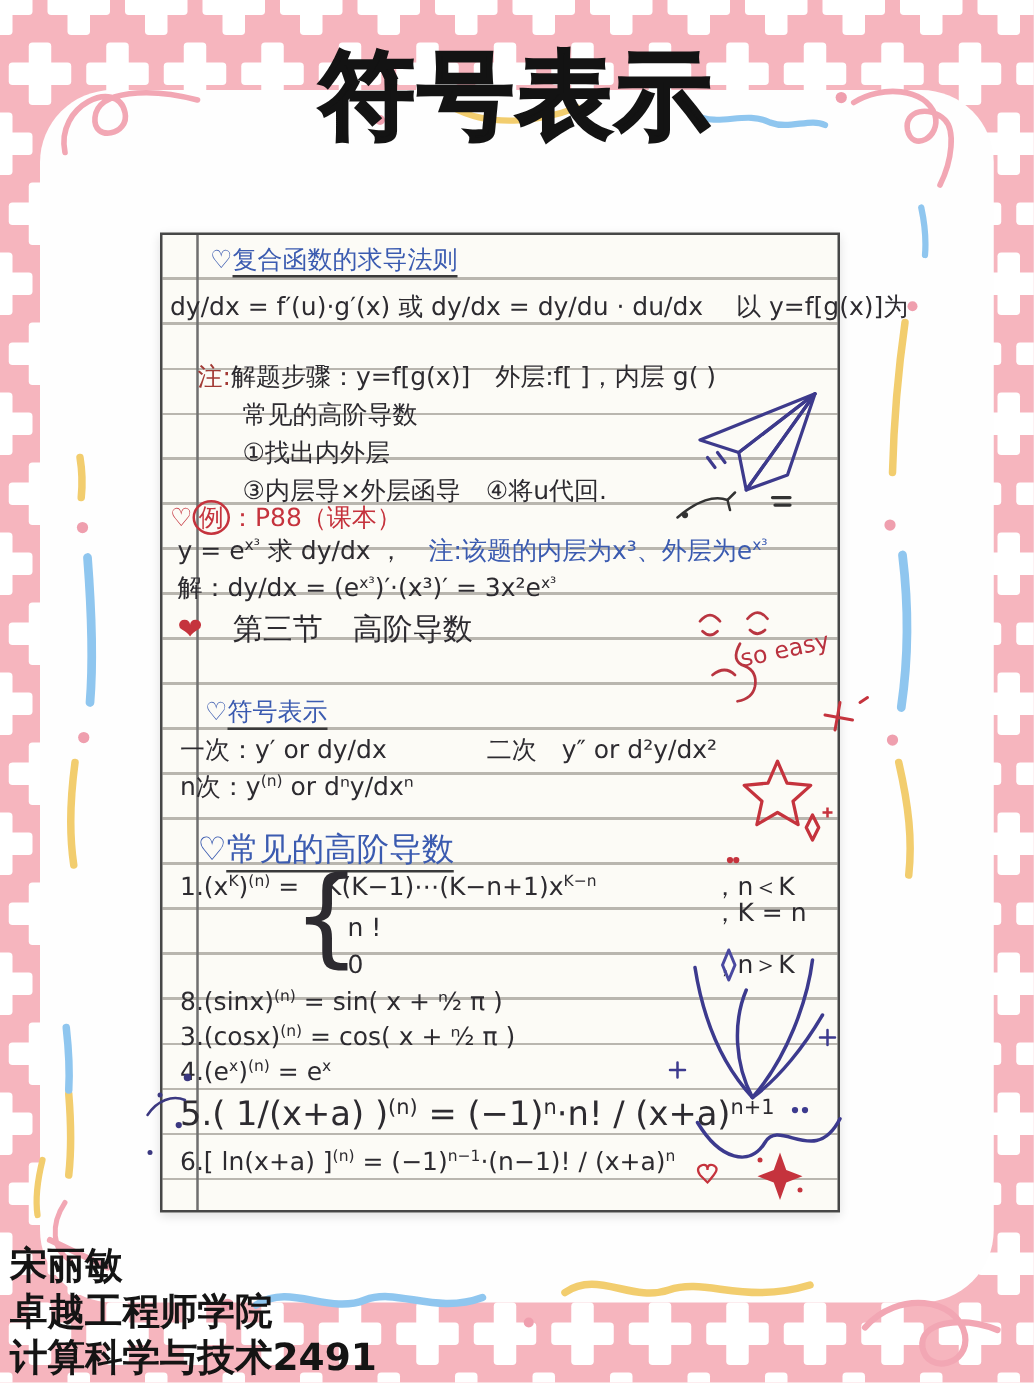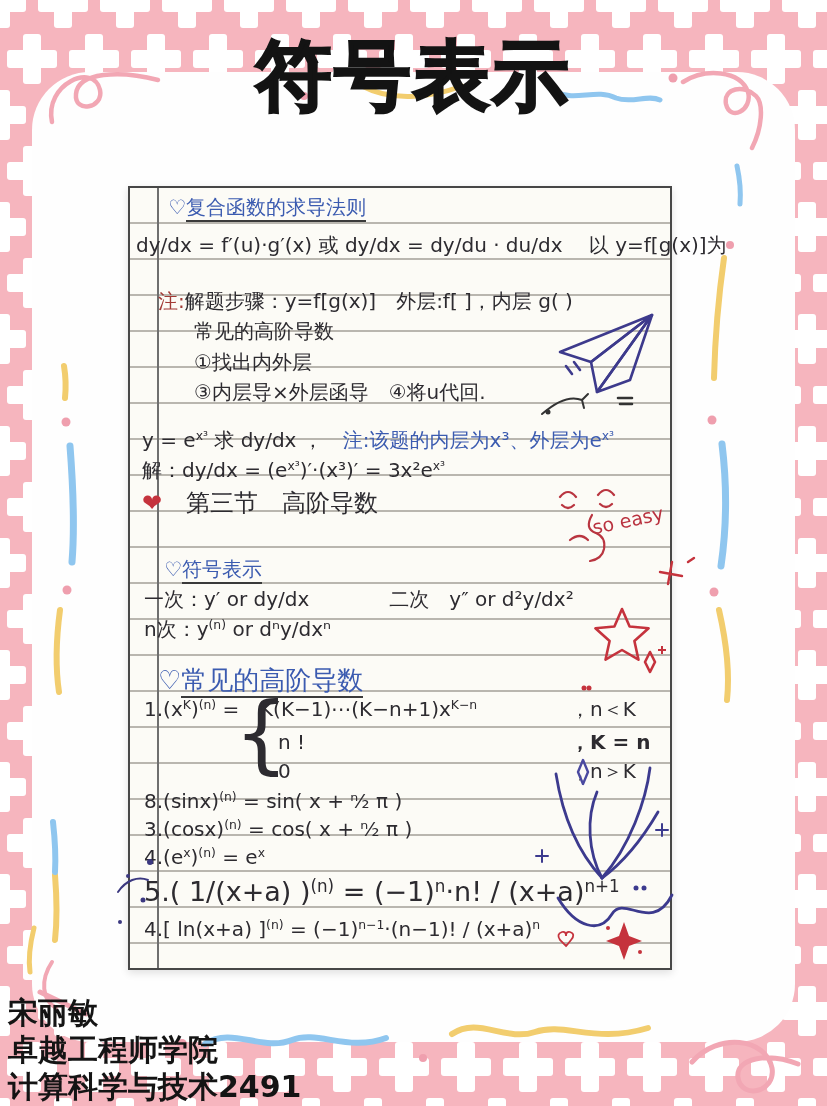--- a/index.html
+++ b/index.html
@@ -457,41 +457,42 @@
 </svg>
 
 <div class="page">
   <div class="margin-line"></div>
 <div class="nl" style="left: 6px; top: 46px; font-size: 20px;"><span>dy/dx = f′(u)·g′(x)  或  dy/dx = dy/du · du/dx 　以 y=f[g(x)]为</span></div>
     <div class="nl" style="left: 38px; top: 8px; font-size: 20px; color: rgb(59, 91, 176);"><span>♡</span><span class="ul">复合函数的求导法则</span></div>
     <div class="nl" style="left: 28px; top: 102px; font-size: 20px;"><span style="color: rgb(162, 58, 53);">注:</span><span>解题步骤：y=f[g(x)]　外层:f[ ]，内层 g( )</span></div>
     <div class="nl" style="left: 64px; top: 132px; font-size: 20px;"><span>常见的高阶导数</span></div>
     <div class="nl" style="left: 64px; top: 163px; font-size: 20px;"><span>①找出内外层</span></div>
     <div class="nl" style="left: 64px; top: 193px; font-size: 20px;"><span>③内层导×外层函导　④将u代回.</span></div>
+    <div class="nl" style="left: 6px; top: 215px; font-size: 20px; color: rgb(197, 51, 61);"><span>♡</span><span class="circ">例</span><span>：P88（课本）</span></div>
     <div class="nl" style="left: 12px; top: 241px; font-size: 20px;"><span>y = e</span><span class="sup">x³</span><span> 求 dy/dx ，</span><span style="color: rgb(59, 91, 176);">　注:该题的内层为x³、外层为e</span><span class="sup" style="color: rgb(59, 91, 176);">x³</span></div>
     <div class="nl" style="left: 12px; top: 271px; font-size: 20px;"><span>解：dy/dx = (e</span><span class="sup">x³</span><span>)′·(x³)′ = 3x²e</span><span class="sup">x³</span></div>
     <div class="nl" style="left: 12px; top: 302px; font-size: 24px;"><span style="color: rgb(197, 51, 61);">❤</span><span>　第三节　高阶导数</span></div>
     <div class="nl" style="left: 462px; top: 322px; font-size: 19px; color: rgb(185, 50, 63); transform: rotate(-12deg);"><span>so easy</span></div>
     <div class="nl" style="left: 34px; top: 370px; font-size: 20px; color: rgb(59, 91, 176);"><span>♡</span><span class="ul">符号表示</span></div>
     <div class="nl" style="left: 14px; top: 400px; font-size: 20px;"><span>一次：y′ or dy/dx　　　　二次　y″ or d²y/dx²</span></div>
     <div class="nl" style="left: 14px; top: 430px; font-size: 20px;"><span>n次：y</span><span class="sup">(n)</span><span> or dⁿy/dxⁿ</span></div>
     <div class="nl" style="left: 28px; top: 478px; font-size: 26px; color: rgb(59, 91, 176);"><span>♡</span><span class="ul">常见的高阶导数</span></div>
     <div class="nl" style="left: 14px; top: 510px; font-size: 20px;"><span>1.(x</span><span class="sup">K</span><span>)</span><span class="sup">(n)</span><span> =</span></div>
     <div class="nl" style="left: 104px; top: 496px; font-size: 86px;"><span>{</span></div>
     <div class="nl" style="left: 130px; top: 510px; font-size: 20px;"><span>K(K−1)⋯(K−n+1)x</span><span class="sup">K−n</span></div>
     <div class="nl" style="left: 440px; top: 510px; font-size: 20px;"><span>，n＜K</span></div>
     <div class="nl" style="left: 148px; top: 543px; font-size: 20px;"><span>n !</span></div>
-    <div class="nl" style="left: 440px; top: 543px; font-size: 20px; font-weight: bold;"><span>，K = n</span></div>
+    <div class="nl" style="left: 440px; top: 531px; font-size: 20px;"><span>，K = n</span></div>
     <div class="nl" style="left: 148px; top: 572px; font-size: 20px;"><span>0</span></div>
     <div class="nl" style="left: 440px; top: 572px; font-size: 20px;"><span>，n＞K</span></div>
     <div class="nl" style="left: 14px; top: 602px; font-size: 20px;"><span>8.(sinx)</span><span class="sup">(n)</span><span> = sin( x + ⁿ⁄₂ π )</span></div>
     <div class="nl" style="left: 14px; top: 630px; font-size: 20px;"><span>3.(cosx)</span><span class="sup">(n)</span><span> = cos( x + ⁿ⁄₂ π )</span></div>
     <div class="nl" style="left: 14px; top: 658px; font-size: 20px;"><span>4.(e</span><span class="sup">x</span><span>)</span><span class="sup">(n)</span><span> = e</span><span class="sup">x</span></div>
     <div class="nl" style="left: 14px; top: 688px; font-size: 27px;"><span>5.( 1/(x+a) )</span><span class="sup">(n)</span><span> = (−1)</span><span class="sup">n</span><span>·n! / (x+a)</span><span class="sup">n+1</span></div>
-    <div class="nl" style="left: 14px; top: 730px; font-size: 20px;"><span>4.[ ln(x+a) ]</span><span class="sup">(n)</span><span> = (−1)</span><span class="sup">n−1</span><span>·(n−1)! / (x+a)</span><span class="sup">n</span></div>
+    <div class="nl" style="left: 14px; top: 730px; font-size: 20px;"><span>6.[ ln(x+a) ]</span><span class="sup">(n)</span><span> = (−1)</span><span class="sup">n−1</span><span>·(n−1)! / (x+a)</span><span class="sup">n</span></div>
   </div>
 
 <div class="title">符号表示</div>
 
 <div class="author">
   <div>宋丽敏</div>
   <div>卓越工程师学院</div>
   <div>计算科学与技术2491</div>
 </div>
 

